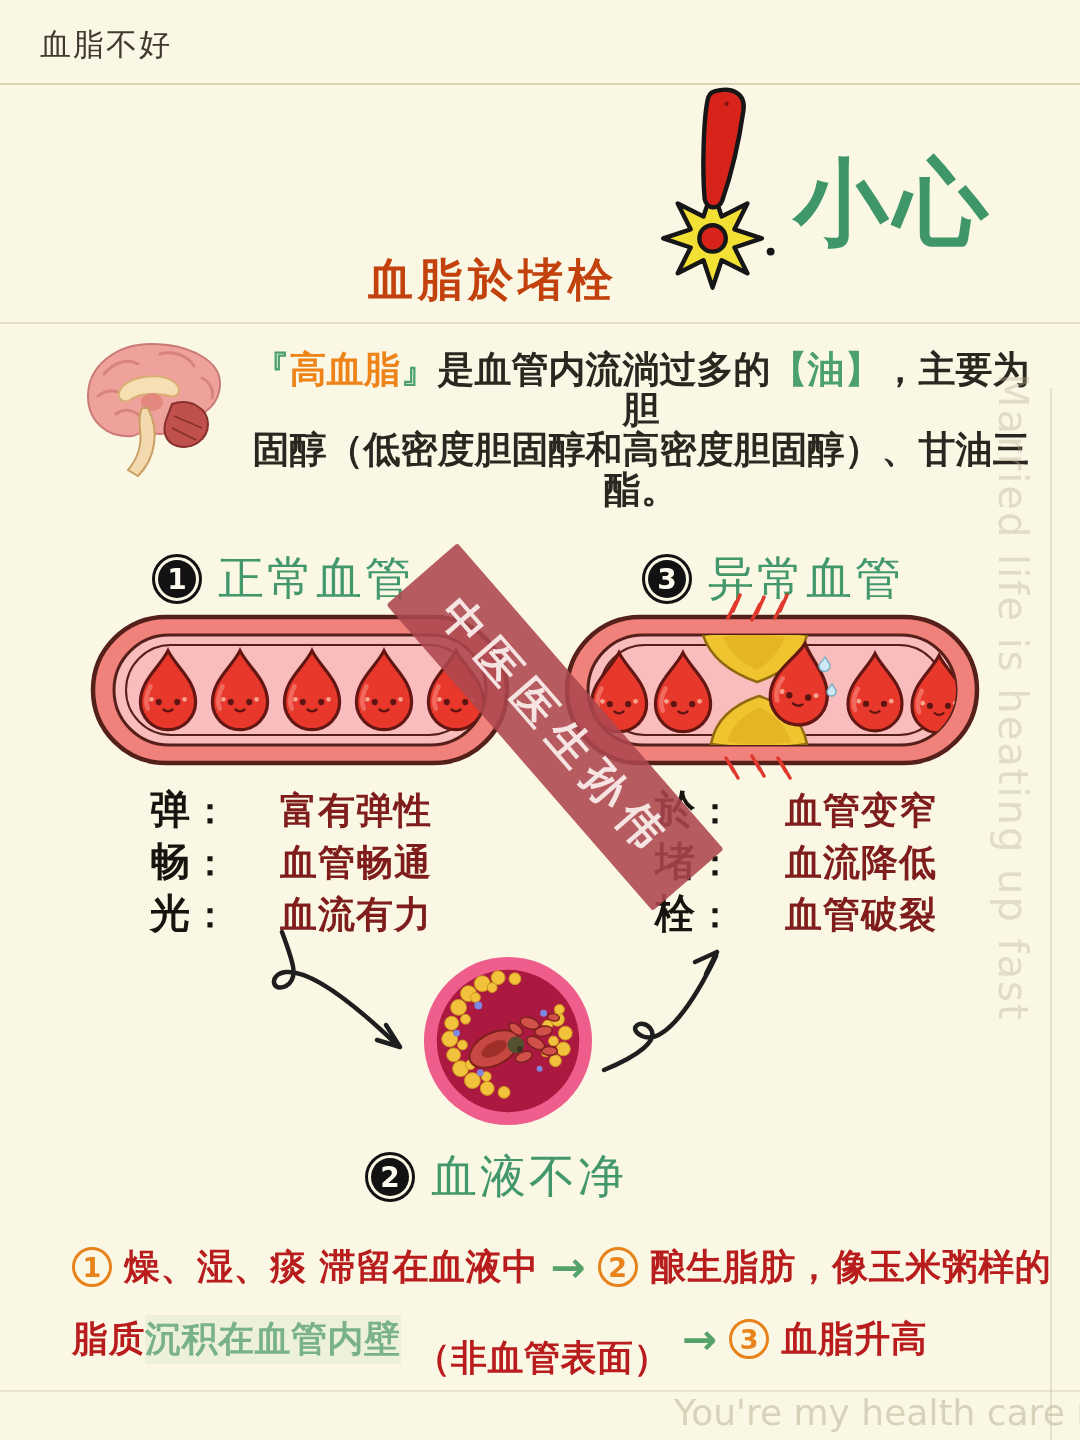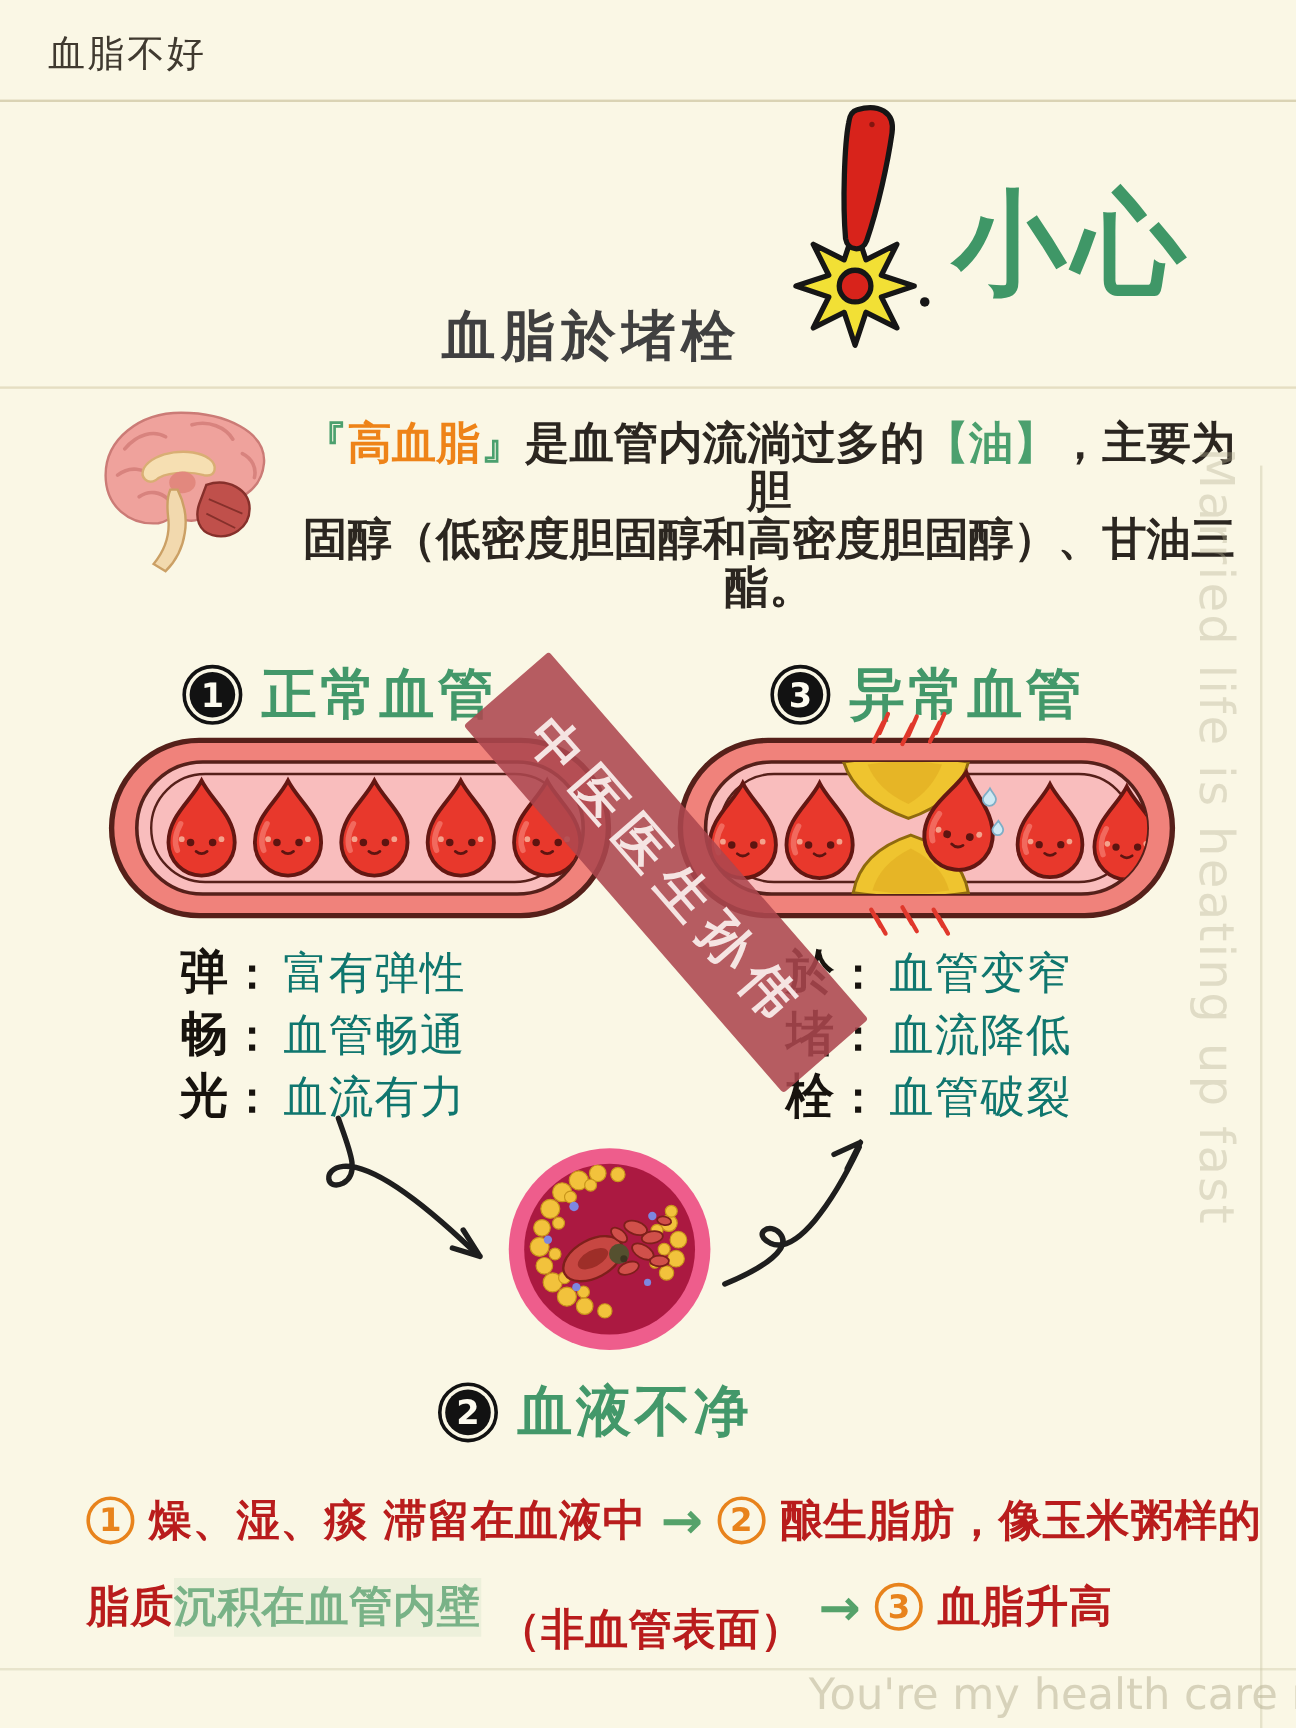--- a/index.html
+++ b/index.html
@@ -10,52 +10,52 @@
   .topbar-label{left:40px;top:24px;font-size:31px;color:#403A30;font-weight:500;letter-spacing:2px;}
   .hline{left:0;width:1080px;height:2px;}
   .hline1{top:83px;background:#DAD3B4;}
   .hline2{top:322px;background:#E5DEC2;}
   .hline3{top:1390px;background:rgba(205,199,168,0.4);}
   .vline{left:1050px;top:388px;width:2px;height:1052px;background:rgba(205,199,168,0.45);}
   
   .main-title{left:86px;top:96px;font-size:126px;font-weight:900;color:#EE8318;line-height:1.1;letter-spacing:1px;}
   .excl-svg{left:658px;top:84px;}
   .warning{left:794px;top:140px;font-size:94px;font-weight:900;color:#3F9767;letter-spacing:6px;}
-  .subtitle{left:368px;top:250px;font-size:45px;font-weight:800;color:#404040;letter-spacing:5px;}
+  .subtitle{left:368px;top:250px;font-size:45px;font-weight:800;color:#c2410c;letter-spacing:5px;}
   
   .brain-svg{left:76px;top:338px;}
   .intro{left:236px;top:350px;width:810px;font-size:37px;font-weight:600;line-height:40px;color:#2B2620;}
   .intro .green{color:#4BA06E;font-weight:800;}
   .intro .orange{color:#EE8318;font-weight:800;}
   
   .sec-head{display:flex;align-items:center;gap:16px;}
   .sec-head-normal{left:152px;top:548px;}
   .sec-head-abnormal{left:642px;top:548px;}
   .badge{width:50px;height:50px;border:3px solid #121212;border-radius:50%;box-sizing:border-box;
          display:inline-flex;align-items:center;justify-content:center;padding:3px;flex:none;}
   .badge-in{width:100%;height:100%;background:#121212;border-radius:50%;color:#FDFBEF;
             font-size:28px;font-weight:800;display:flex;align-items:center;justify-content:center;}
-  .sec-title{font-size:46px;font-weight:700;color:#43986A;letter-spacing:3px;}
+  .sec-title{font-size:46px;font-weight:400;color:#43986A;letter-spacing:3px;}
   
   .vessel-normal{left:88px;top:608px;}
   .vessel-abnormal{left:563px;top:608px;}
   .sparks-top{left:723px;top:592px;}
   .sparks-bottom{left:720px;top:750px;}
   
   .stamp{left:352px;top:680px;width:406px;height:94px;background:rgba(172,71,78,0.88);
          transform:rotate(49deg);display:flex;align-items:center;justify-content:center;border-radius:3px;z-index:6;}
   .stamp-text{color:#F5E4E2;font-size:44px;font-weight:800;letter-spacing:10px;white-space:nowrap;}
   
   .trait-list{font-size:37px;}
   .trait-list-normal{left:150px;top:782px;}
   .trait-list-abnormal{left:655px;top:782px;}
   .trait-row{display:flex;align-items:baseline;height:52px;}
   .trait-key{font-size:40px;font-weight:900;color:#17130E;}
   .trait-colon{font-size:36px;font-weight:800;color:#17130E;margin:0 8px 0 2px;}
-  .trait-val{font-size:37px;font-weight:400;color:#0f766e;letter-spacing:1px;}
+  .trait-val{font-size:37px;font-weight:700;color:#7f1d1d;letter-spacing:1px;margin-left:44px;}
   
   .arrow-left{left:266px;top:926px;}
   .arrow-right{left:594px;top:930px;}
   .cross-svg{left:421px;top:952px;}
   .impure-head{left:365px;top:1146px;}
   
   .flow{left:72px;top:1238px;width:980px;}
   .flow-line{display:flex;align-items:center;height:58px;margin-bottom:14px;}
   .flow-num{width:40px;height:40px;border:3px solid #E8831C;border-radius:50%;color:#E8831C;
             box-sizing:border-box;font-size:27px;font-weight:800;flex:none;

